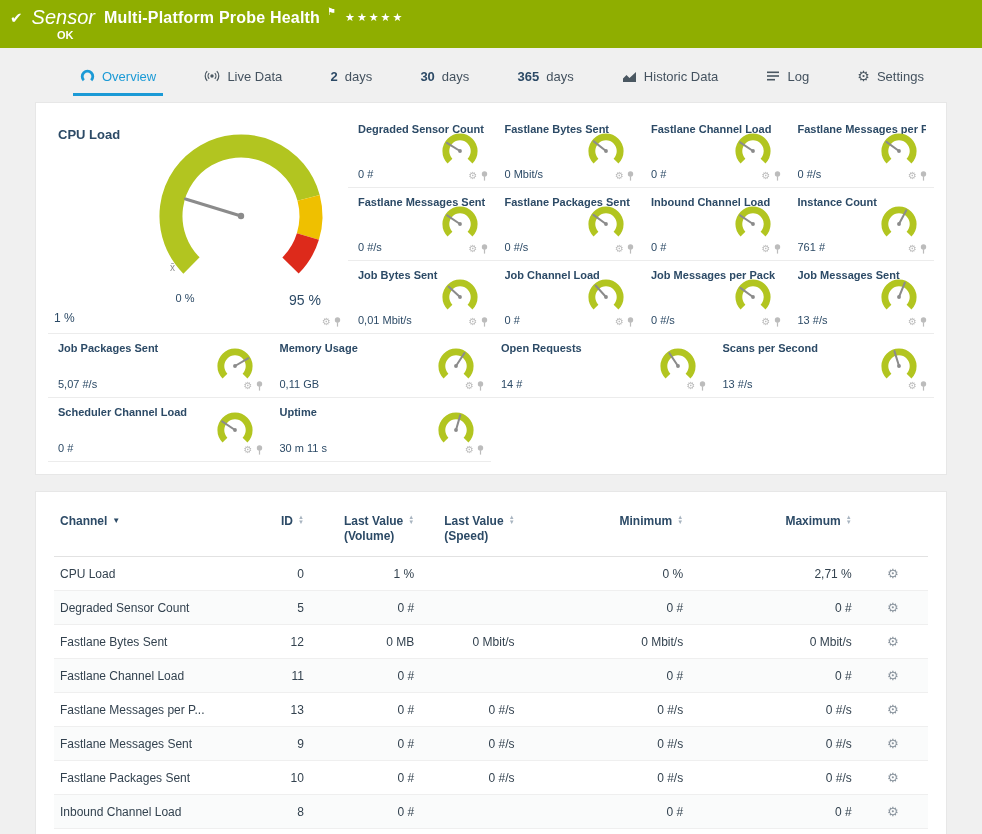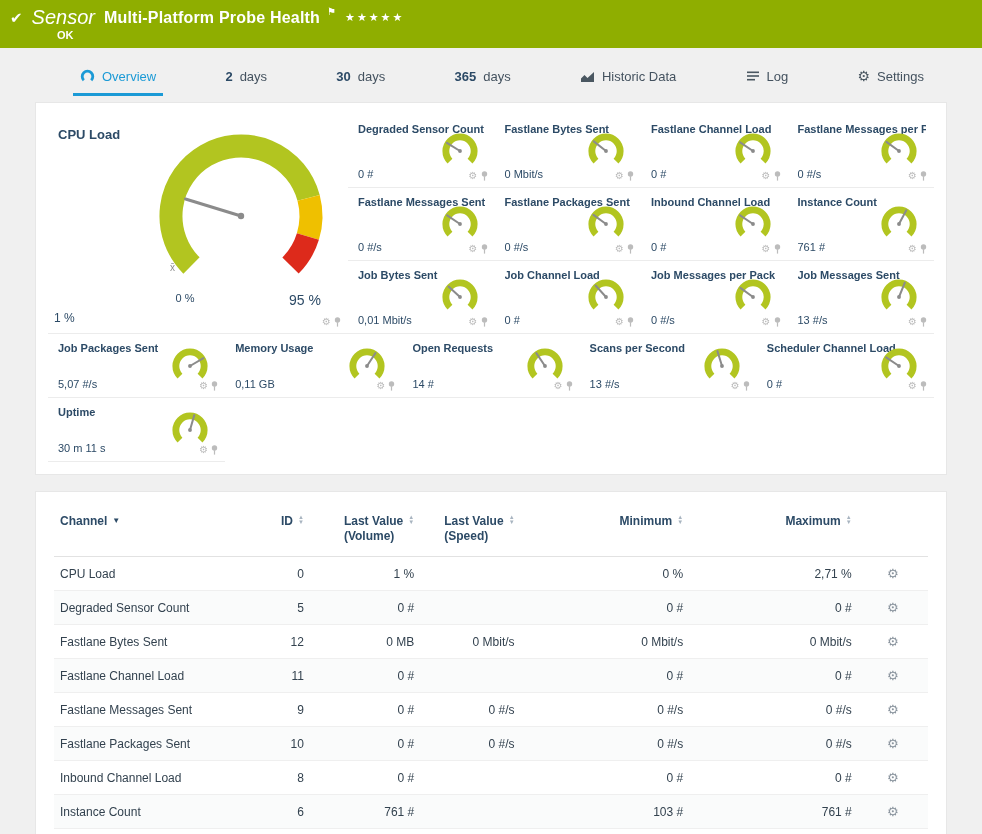--- a/index.html
+++ b/index.html
@@ -29,21 +29,21 @@
   .big-tile{width:300px;height:219px;position:relative;border-bottom:1px solid #ececec;flex:0 0 300px;}
   .big-title{padding:12px 0 0 10px;font-size:13px;font-weight:bold;color:#2c4a66;}
   .big-gauge-svg{position:absolute;left:88px;top:16px;}
   .scale-min{position:absolute;left:110px;top:177px;width:54px;text-align:center;font-size:11px;color:#2c4a66;}
   .scale-max{position:absolute;left:230px;top:177px;width:54px;text-align:center;font-size:14px;color:#2c4a66;}
   .avg-marker{position:absolute;left:122px;top:147px;font-size:10px;color:#8d8d8d;}
   .big-value{position:absolute;left:6px;bottom:8px;font-size:12px;color:#2c4a66;}
   
   .grid-tiles{flex:1;display:grid;grid-template-columns:repeat(4,1fr);}
   .grid-tiles .tile{height:73px;}
-  .bottom-tiles{display:grid;grid-template-columns:repeat(5,1fr);}
+  .bottom-tiles{display:grid;grid-template-columns:repeat(4,1fr);}
   .bottom-tiles .tile{height:64px;}
   .tile{position:relative;border-bottom:1px solid #ececec;padding:8px 8px 6px 10px;overflow:hidden;}
   .tile-title{font-size:11px;font-weight:bold;color:#2c4a66;white-space:nowrap;overflow:hidden;}
   .tile-value{position:absolute;left:10px;bottom:7px;font-size:11px;color:#2c4a66;white-space:nowrap;}
   .tile-gauge{position:absolute;right:12px;top:15px;line-height:0;}
   .bottom-tiles .tile-gauge{top:11px;}
   .tile-icons{position:absolute;right:7px;bottom:3px;display:flex;align-items:center;gap:3px;color:#bcbcbc;line-height:1;}
   .gear-glyph{font-size:10px;color:#bcbcbc;cursor:pointer;}
   
   .table-card{margin-top:16px;padding:10px 18px 0;height:400px;overflow:hidden;}
@@ -79,20 +79,29 @@
   </header>
 
   <nav class="tabbar" id="tabbar">
       <div class="tab active">
         <span class="tab-icon">
           <svg width="15" height="15" viewBox="0 0 17 17">
             <path d="M 4.3 12.7 A 6 6 0 1 1 12.7 12.7" fill="none" stroke="#1b9ad6" stroke-width="3.2"></path>
           </svg>
         </span>
         <span class="tab-label">Overview</span>
+      </div>
+      <div class="tab">
+        <span class="tab-icon">
+          <svg width="16" height="14" viewBox="0 0 16 14">
+            <circle cx="8" cy="7" r="1.7" fill="#4a5761"></circle>
+            <path d="M5.2 4.2 a4 4 0 0 0 0 5.6 M10.8 4.2 a4 4 0 0 1 0 5.6 M3.2 2.2 a6.8 6.8 0 0 0 0 9.6 M12.8 2.2 a6.8 6.8 0 0 1 0 9.6" fill="none" stroke="#4a5761" stroke-width="1.2"></path>
+          </svg>
+        </span>
+        <span class="tab-label">Live Data</span>
       </div>
       <div class="tab">
         <span class="num">2</span>
         <span class="tab-label">days</span>
       </div>
       <div class="tab">
         <span class="num">30</span>
         <span class="tab-label">days</span>
       </div>
       <div class="tab">
@@ -529,20 +538,29 @@
           <tr>
             <td class="left name-cell">Fastlane Channel Load</td>
             <td>11</td>
             <td>0 #</td>
             <td></td>
             <td>0 #</td>
             <td>0 #</td>
             <td class="gear-cell"><span class="row-gear">⚙</span></td>
           </tr>
           <tr>
+            <td class="left name-cell">Fastlane Messages per P...</td>
+            <td>13</td>
+            <td>0 #</td>
+            <td>0 #/s</td>
+            <td>0 #/s</td>
+            <td>0 #/s</td>
+            <td class="gear-cell"><span class="row-gear">⚙</span></td>
+          </tr>
+          <tr>
             <td class="left name-cell">Fastlane Messages Sent</td>
             <td>9</td>
             <td>0 #</td>
             <td>0 #/s</td>
             <td>0 #/s</td>
             <td>0 #/s</td>
             <td class="gear-cell"><span class="row-gear">⚙</span></td>
           </tr>
           <tr>
             <td class="left name-cell">Fastlane Packages Sent</td>

